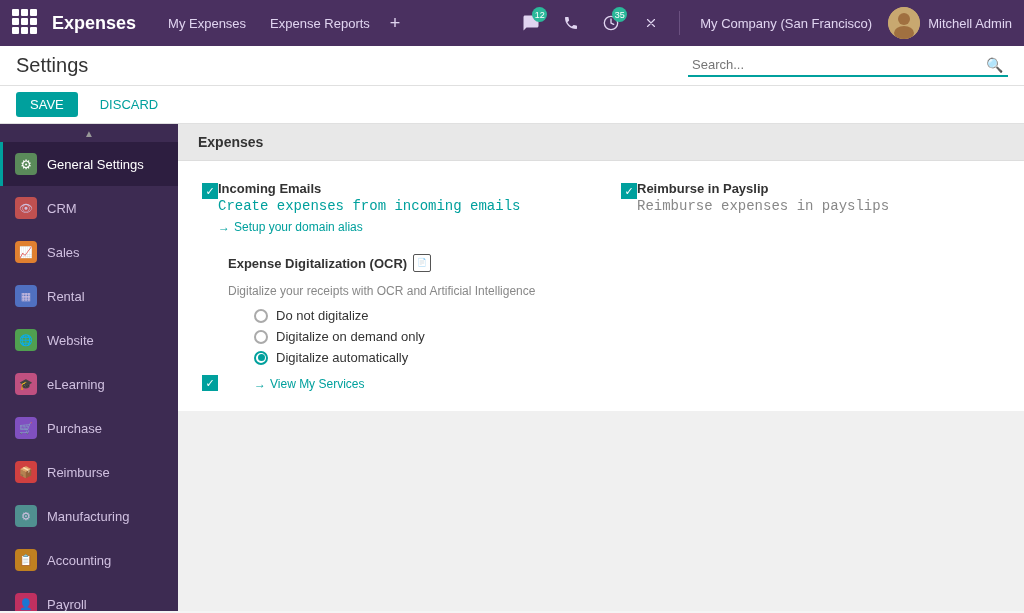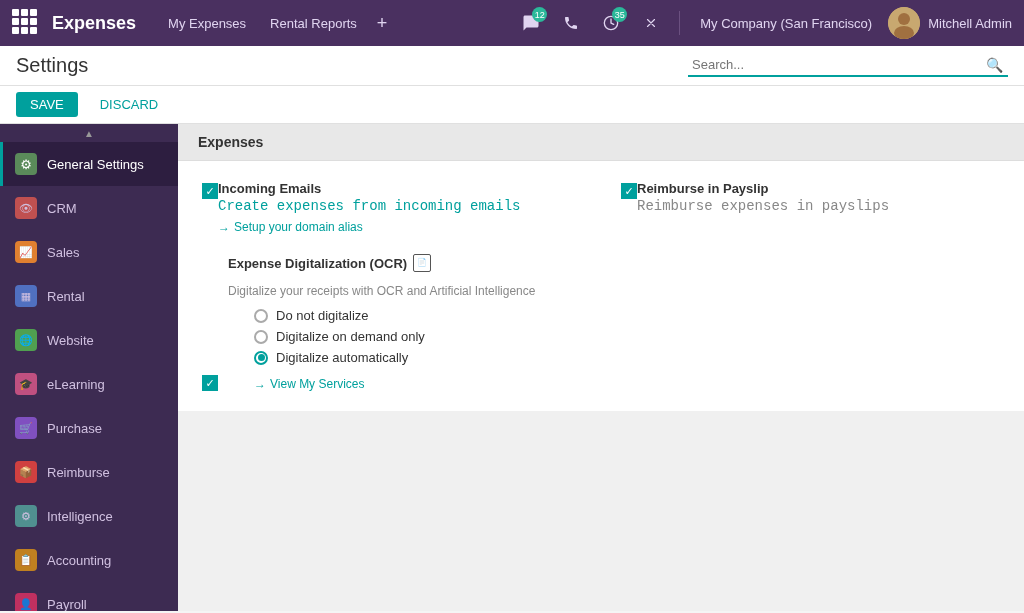--- a/index.html
+++ b/index.html
@@ -219,21 +219,21 @@
       <span></span>
     <span></span>
       <span></span>
       <span></span>
     <span></span>
       <span></span>
       <span></span>
   </div>
   <span class="topnav-app-title">Expenses</span>
   <span class="topnav-link">My Expenses</span>
-  <span class="topnav-link">Rental Reports</span>
+  <span class="topnav-link">Expense Reports</span>
   <span class="topnav-plus">+</span>
   <div class="topnav-spacer"></div>
   <div class="topnav-icon-btn">
     <svg width="18" height="18" viewBox="0 0 24 24" fill="#e0d4f0">
         <path d="M20 2H4c-1.1 0-2 .9-2 2v18l4-4h14c1.1 0 2-.9 2-2V4c0-1.1-.9-2-2-2z"></path>
       </svg>
     <span class="badge">12</span>
   </div>
   <div class="topnav-icon-btn">
     <svg width="16" height="16" viewBox="0 0 24 24" fill="#e0d4f0">
@@ -309,21 +309,21 @@
     <div class="sidebar-item">
       <div class="sidebar-icon icon-purchase" style="font-size:11px;">🛒</div>
       <span>Purchase</span>
     </div>
     <div class="sidebar-item">
       <div class="sidebar-icon icon-inventory" style="font-size:11px;">📦</div>
       <span>Reimburse</span>
     </div>
     <div class="sidebar-item">
       <div class="sidebar-icon icon-manufacturing" style="font-size:11px;">⚙</div>
-      <span>Intelligence</span>
+      <span>Manufacturing</span>
     </div>
     <div class="sidebar-item">
       <div class="sidebar-icon icon-accounting" style="font-size:11px;">📋</div>
       <span>Accounting</span>
     </div>
     <div class="sidebar-item">
       <div class="sidebar-icon icon-payroll" style="font-size:11px;">👤</div>
       <span>Payroll</span>
     </div>
 

